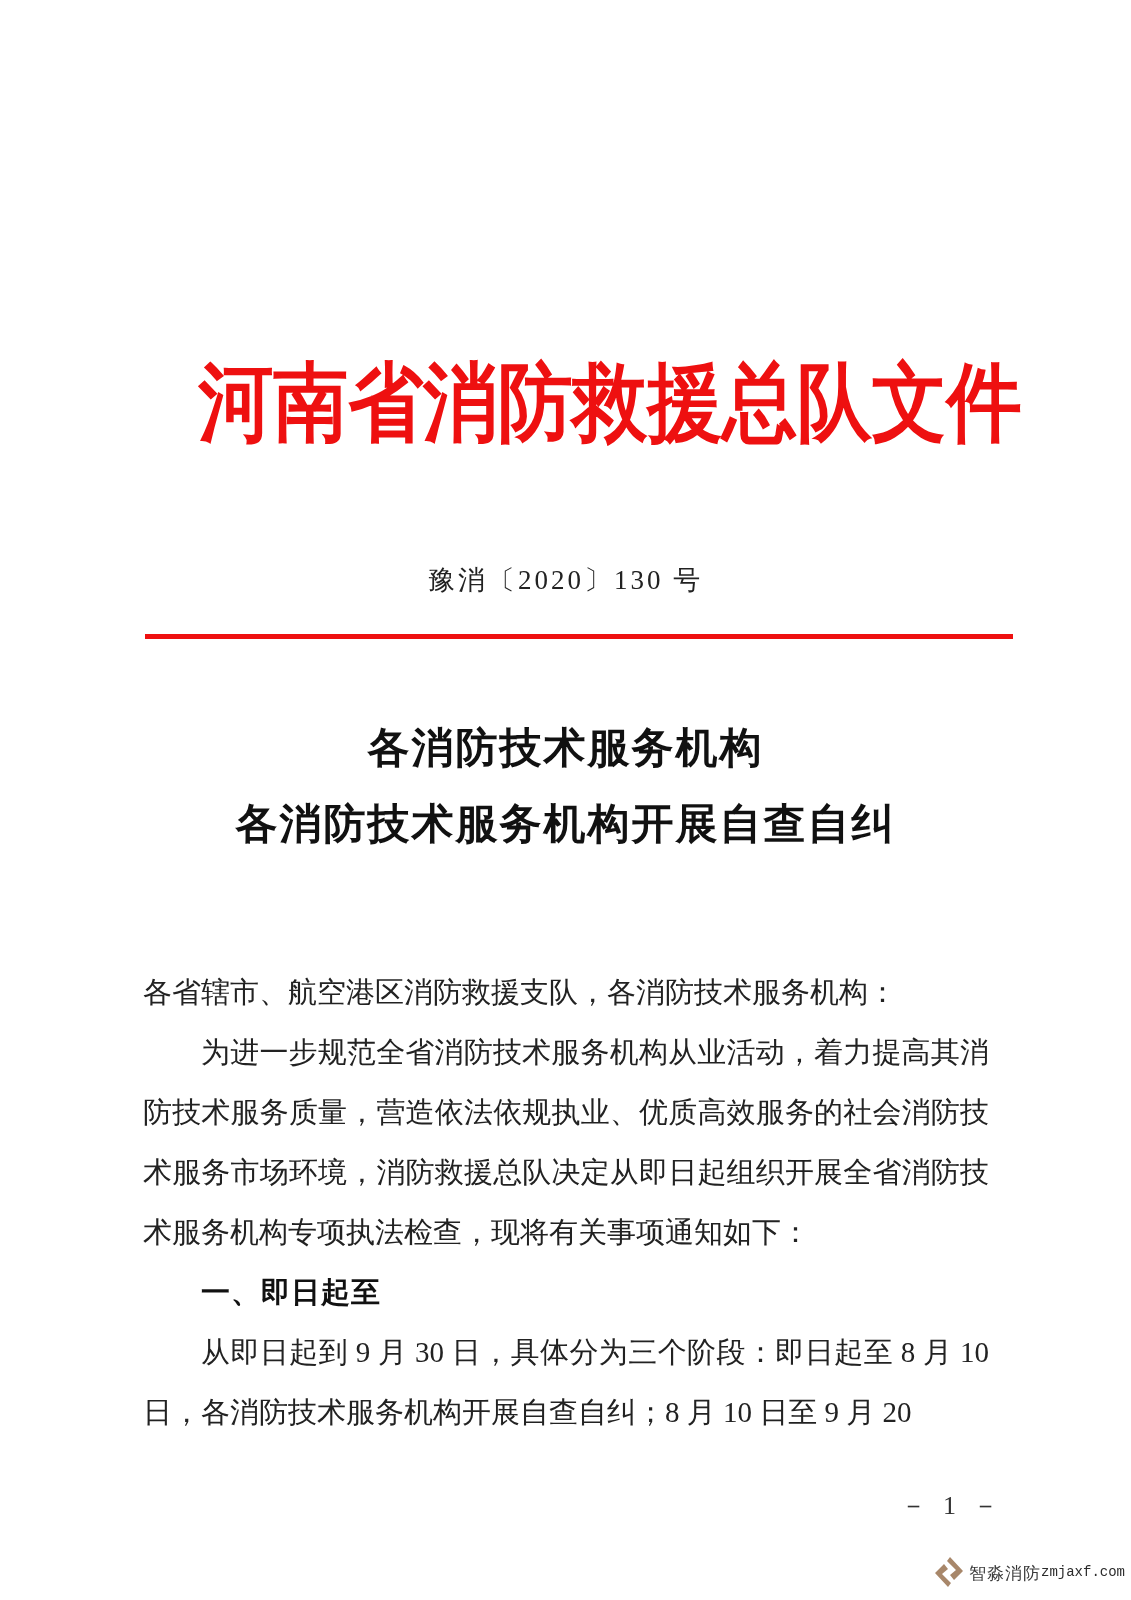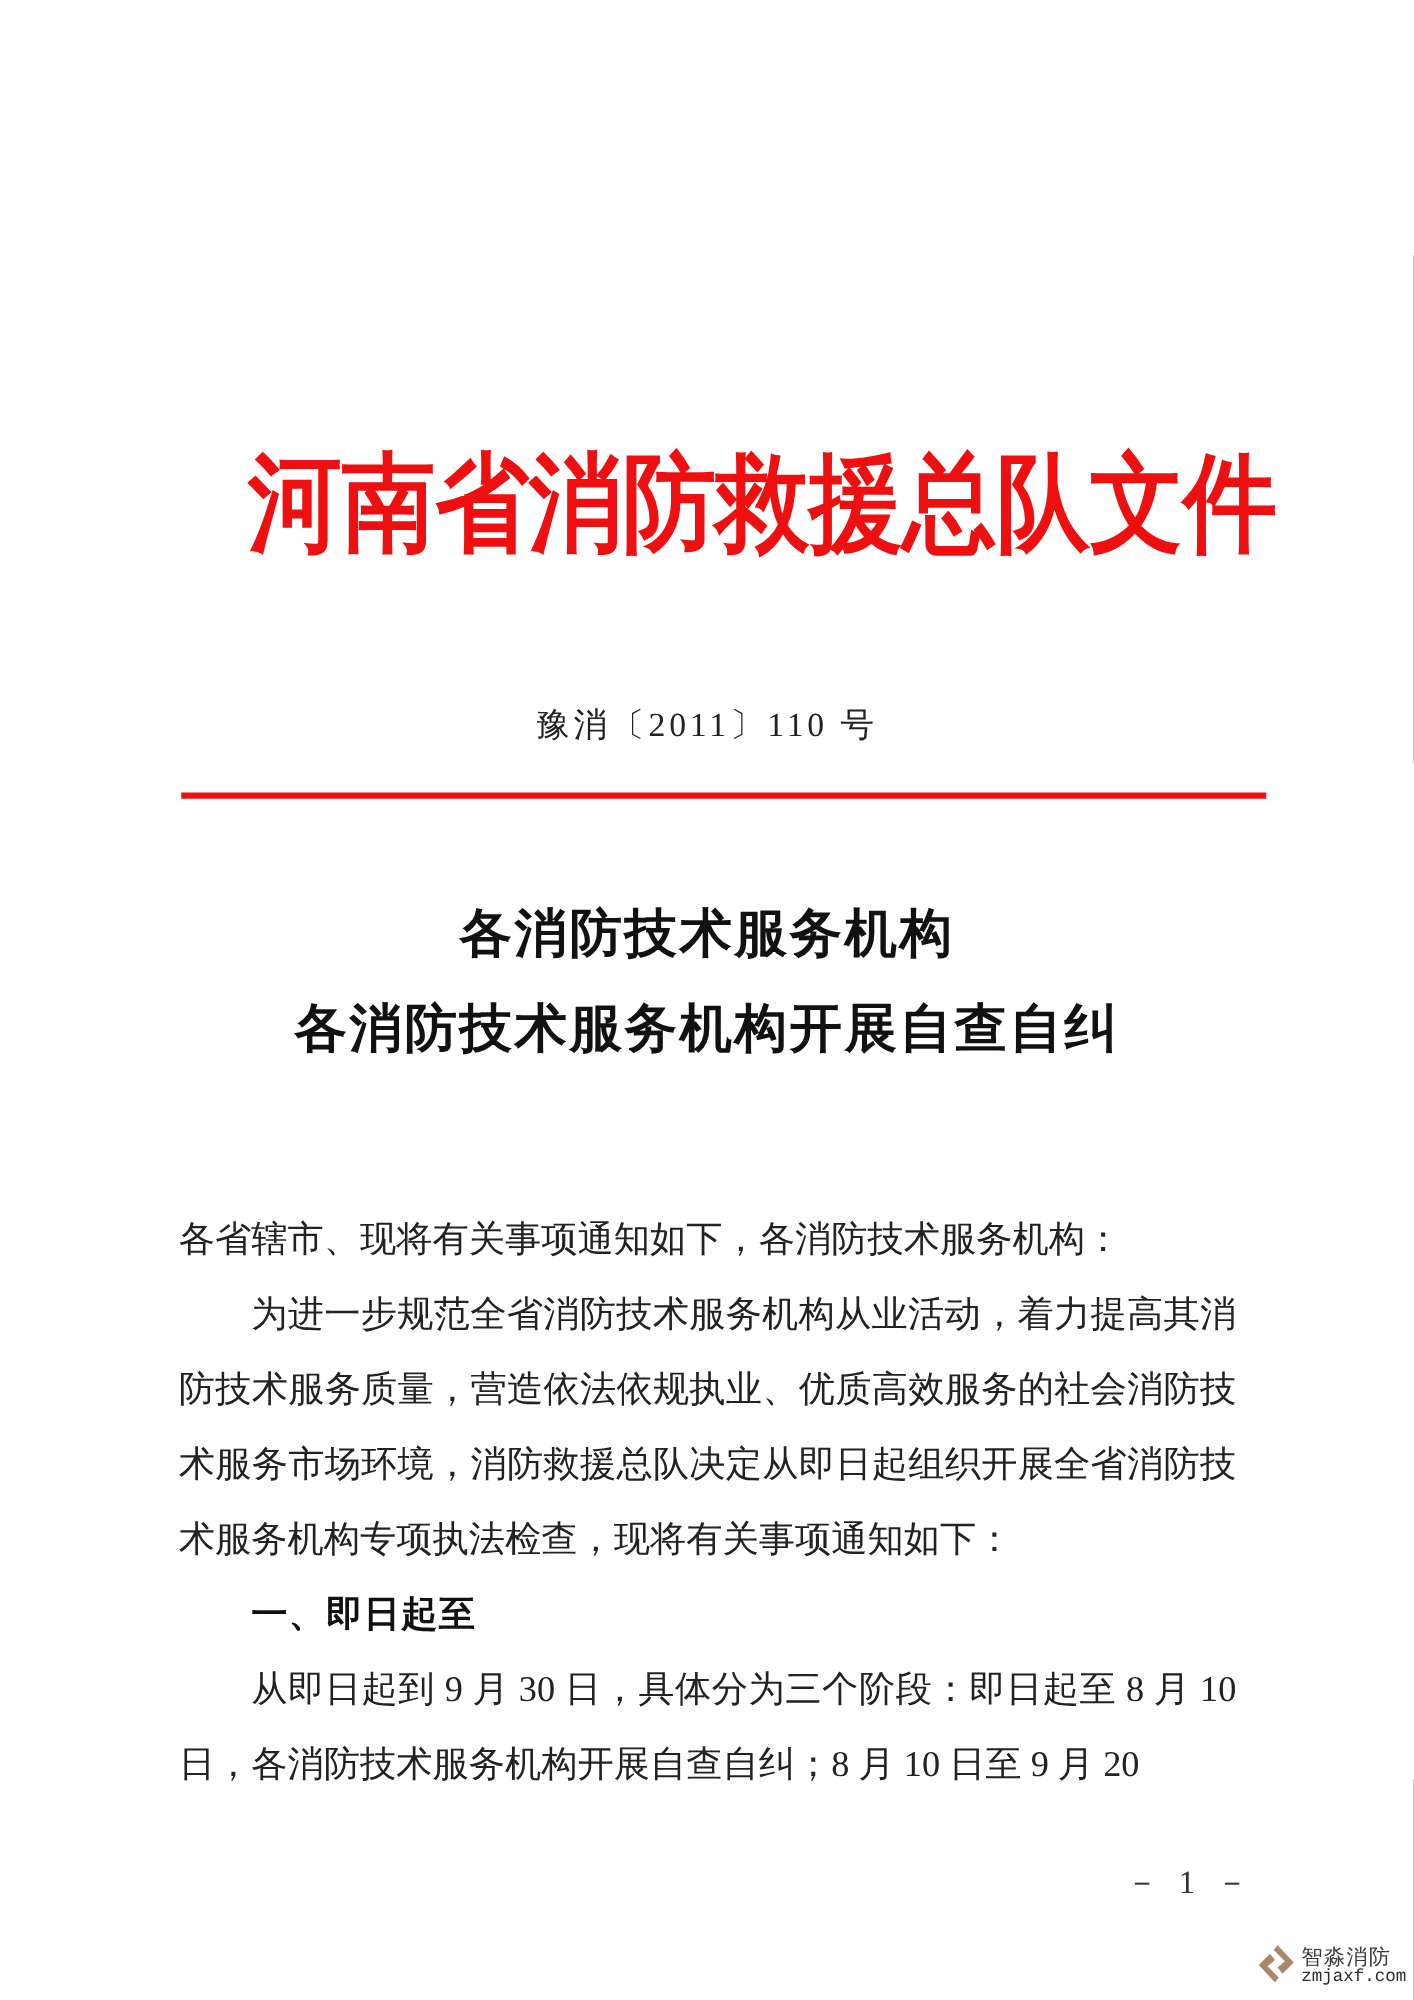--- a/index.html
+++ b/index.html
@@ -71,51 +71,51 @@
   .page-number{
     position:absolute;top:1488px;left:877px;width:150px;
     text-align:center;
     font-size:26px;letter-spacing:5px;color:#333;
   }
   
   .watermark{
     position:absolute;right:6px;bottom:8px;
     display:flex;align-items:center;gap:5px;
   }
-  .wm-texts{display:flex;flex-direction:column;line-height:1.05;}
+  .wm-texts{display:flex;flex-direction:row;line-height:1.05;}
   .wm-name{
     font-size:17px;color:#3a3a3a;letter-spacing:1px;
     font-family:"Liberation Sans","DejaVu Sans",sans-serif;
   }
   .wm-site{
     font-size:14px;font-weight:normal;color:#2b2b2b;
     font-family:"Liberation Mono","DejaVu Sans Mono",monospace;
     letter-spacing:0px;
   }
 </style>
 </head>
 <body>
 
 <div class="page">
 
   <div class="banner">
     <span class="banner-text">河南省消防救援总队文件</span>
   </div>
 
-  <div class="doc-number">豫消〔2011〕110 号</div>
+  <div class="doc-number">豫消〔2020〕130 号</div>
 
   <div class="red-line"></div>
 
   <div class="doc-title">
     <div>各消防技术服务机构</div>
     <div>各消防技术服务机构开展自查自纠</div>
   </div>
 
   <div class="body-text">
-    <p>各省辖市、现将有关事项通知如下，各消防技术服务机构：</p>
+    <p>各省辖市、航空港区消防救援支队，各消防技术服务机构：</p>
     <p class="indent">为进一步规范全省消防技术服务机构从业活动，着力提高其消防技术服务质量，营造依法依规执业、优质高效服务的社会消防技术服务市场环境，消防救援总队决定从即日起组织开展全省消防技术服务机构专项执法检查，现将有关事项通知如下：</p>
     <p class="section-heading">一、即日起至</p>
     <p class="indent">从即日起到 9 月 30 日，具体分为三个阶段：即日起至 8 月 10 日，各消防技术服务机构开展自查自纠；8 月 10 日至 9 月 20</p>
   </div>
 
   <div class="page-number">－ 1 －</div>
 
   <div class="watermark">
     <span>
       <svg width="30" height="32" viewBox="0 0 30 32" aria-hidden="true">

